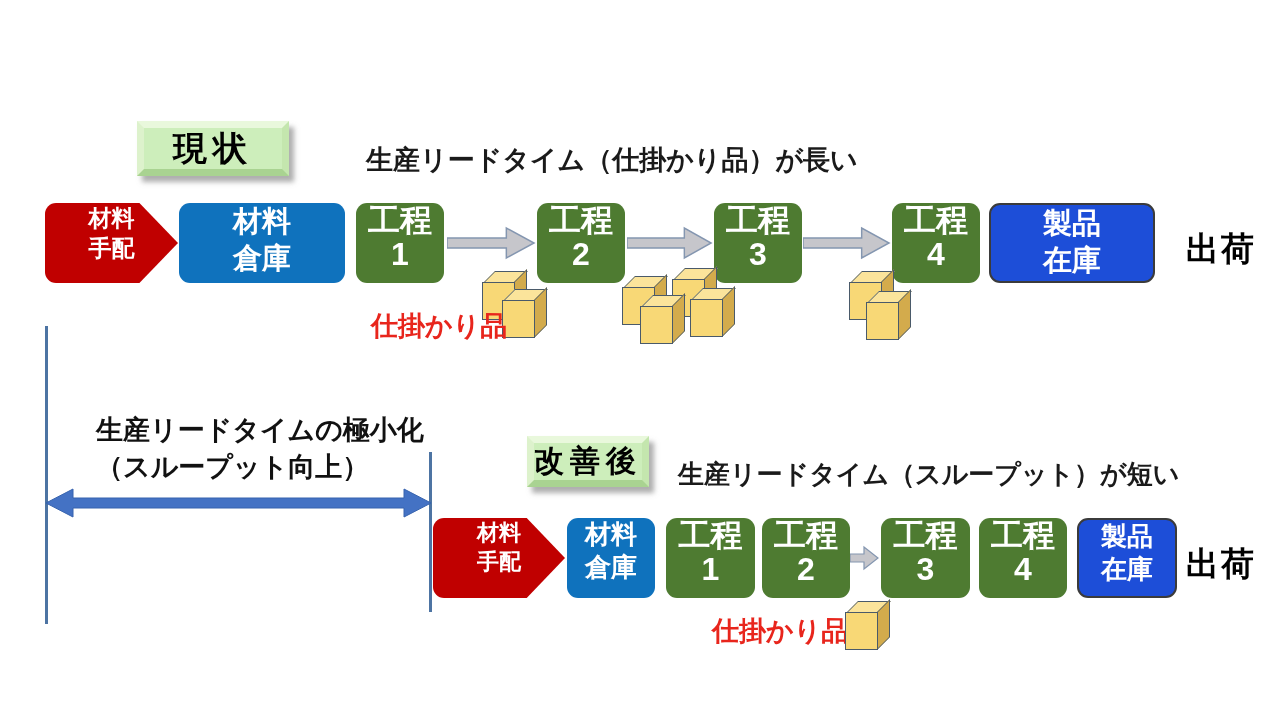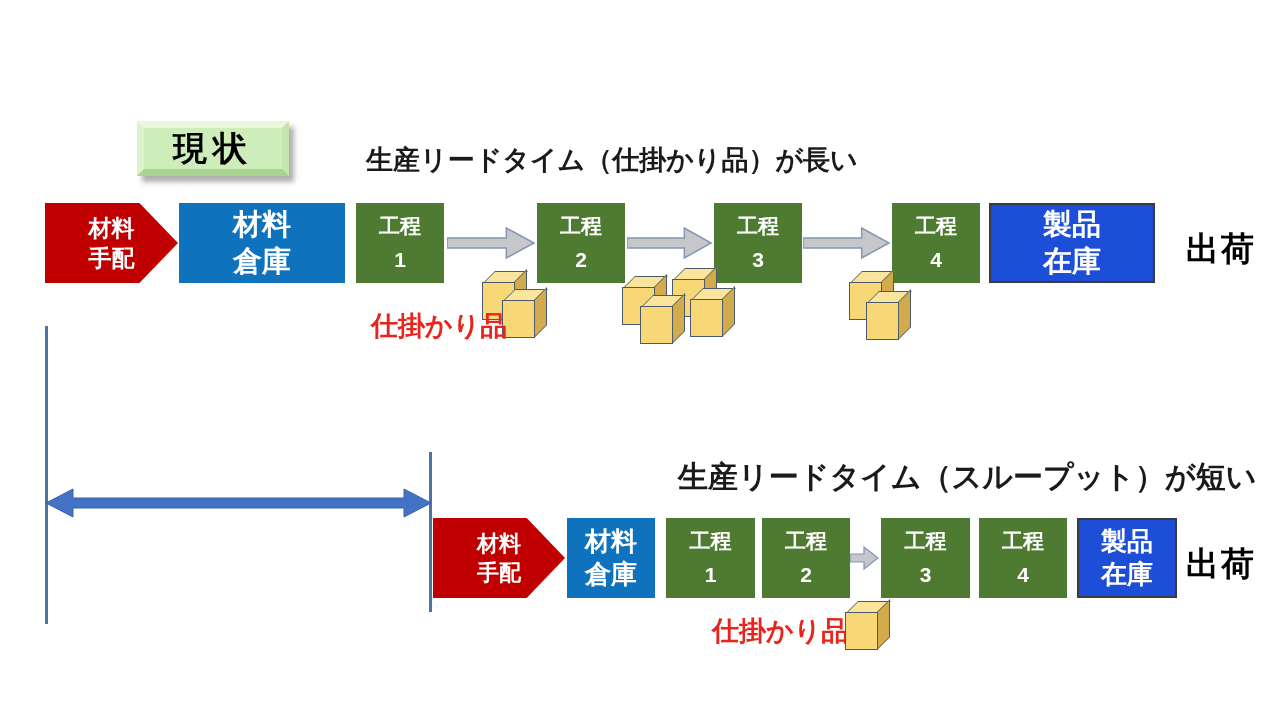--- a/index.html
+++ b/index.html
@@ -5,26 +5,26 @@
   html,body{margin:0;padding:0;background:#fff;}
   .canvas{
     position:relative;width:1280px;height:720px;background:#ffffff;
     font-family:"Liberation Sans","DejaVu Sans",sans-serif;
     overflow:hidden;
   }
   .abs{position:absolute;}
   
   .fbox{
     position:absolute;top:203px;height:80px;
-    display:flex;flex-direction:column;align-items:center;justify-content:center;
-    color:#fff;font-weight:bold;text-align:center;
+    display:flex;flex-direction:column;align-items:center;
+    color:#fff;font-weight:bold;text-align:center;border-radius:11px;
   }
   .row2 .fbox{top:518px;}
   .fbox .l1,.fbox .l2{display:block;}
-  .green{background:#4E7B31;font-size:21px;line-height:34px;}
+  .green{background:#4E7B31;font-size:32px;line-height:34px;}
   .blue{background:#0F72BD;font-size:29px;line-height:37px;}
   .blue.small{font-size:26px;line-height:33px;}
   .gold{background:#1d4ed8;border:2px solid #3B3B3B;font-size:29px;line-height:37px;box-sizing:border-box;}
   .gold.small{font-size:26px;line-height:33px;}
   .pent{
     background:#C00000;
     clip-path:polygon(0 0,71% 0,100% 50%,71% 100%,0 100%);
     font-size:23px;line-height:30px;
   }
   .pent .inner{width:71%;}
@@ -159,29 +159,36 @@
     <div class="cube-top"></div>
       <div class="cube-side"></div>
       <div class="cube-front"></div>
   </div>
 
   <div class="wip-label" style="left:371px;top:308px;">仕掛かり品</div>
 
   <div class="vline" style="left:45px;top:326px;height:298px;"></div>
   <div class="vline" style="left:429px;top:452px;height:160px;"></div>
 
+  <div class="note" style="left:96px;top:412px;">
+    <div>生産リードタイムの極小化</div>
+    <div>（スループット向上）</div>
+  </div>
 
   <div class="abs" style="left:46px;top:487px;">
     <svg width="385" height="33" viewBox="0 0 385 33" preserveAspectRatio="none">
       <polygon points="0,16 27,2 27,11 358,11 358,2 385,16 358,30 358,21 27,21 27,30" fill="#4472C4" stroke="#3763AE" stroke-width="1"></polygon>
     </svg>
   </div>
 
-
-  <div class="caption" style="left:678px;top:457px;font-size:30px;">生産リードタイム（スループット）が短い</div>
+  <div class="state-label" style="left:527px;top:436px;width:122px;height:51px;font-size:30px;">
+    <span>改善後</span>
+  </div>
+
+  <div class="caption" style="left:678px;top:457px;font-size:26px;">生産リードタイム（スループット）が短い</div>
 
   <div class="row2">
     <div class="fbox pent small" style="left:433px;width:132px;">
       <div class="inner">
         <span class="l1">材料</span>
         <span class="l2">手配</span>
       </div>
     </div>
 
     <div class="fbox blue small" style="left:567px;width:88px;">

